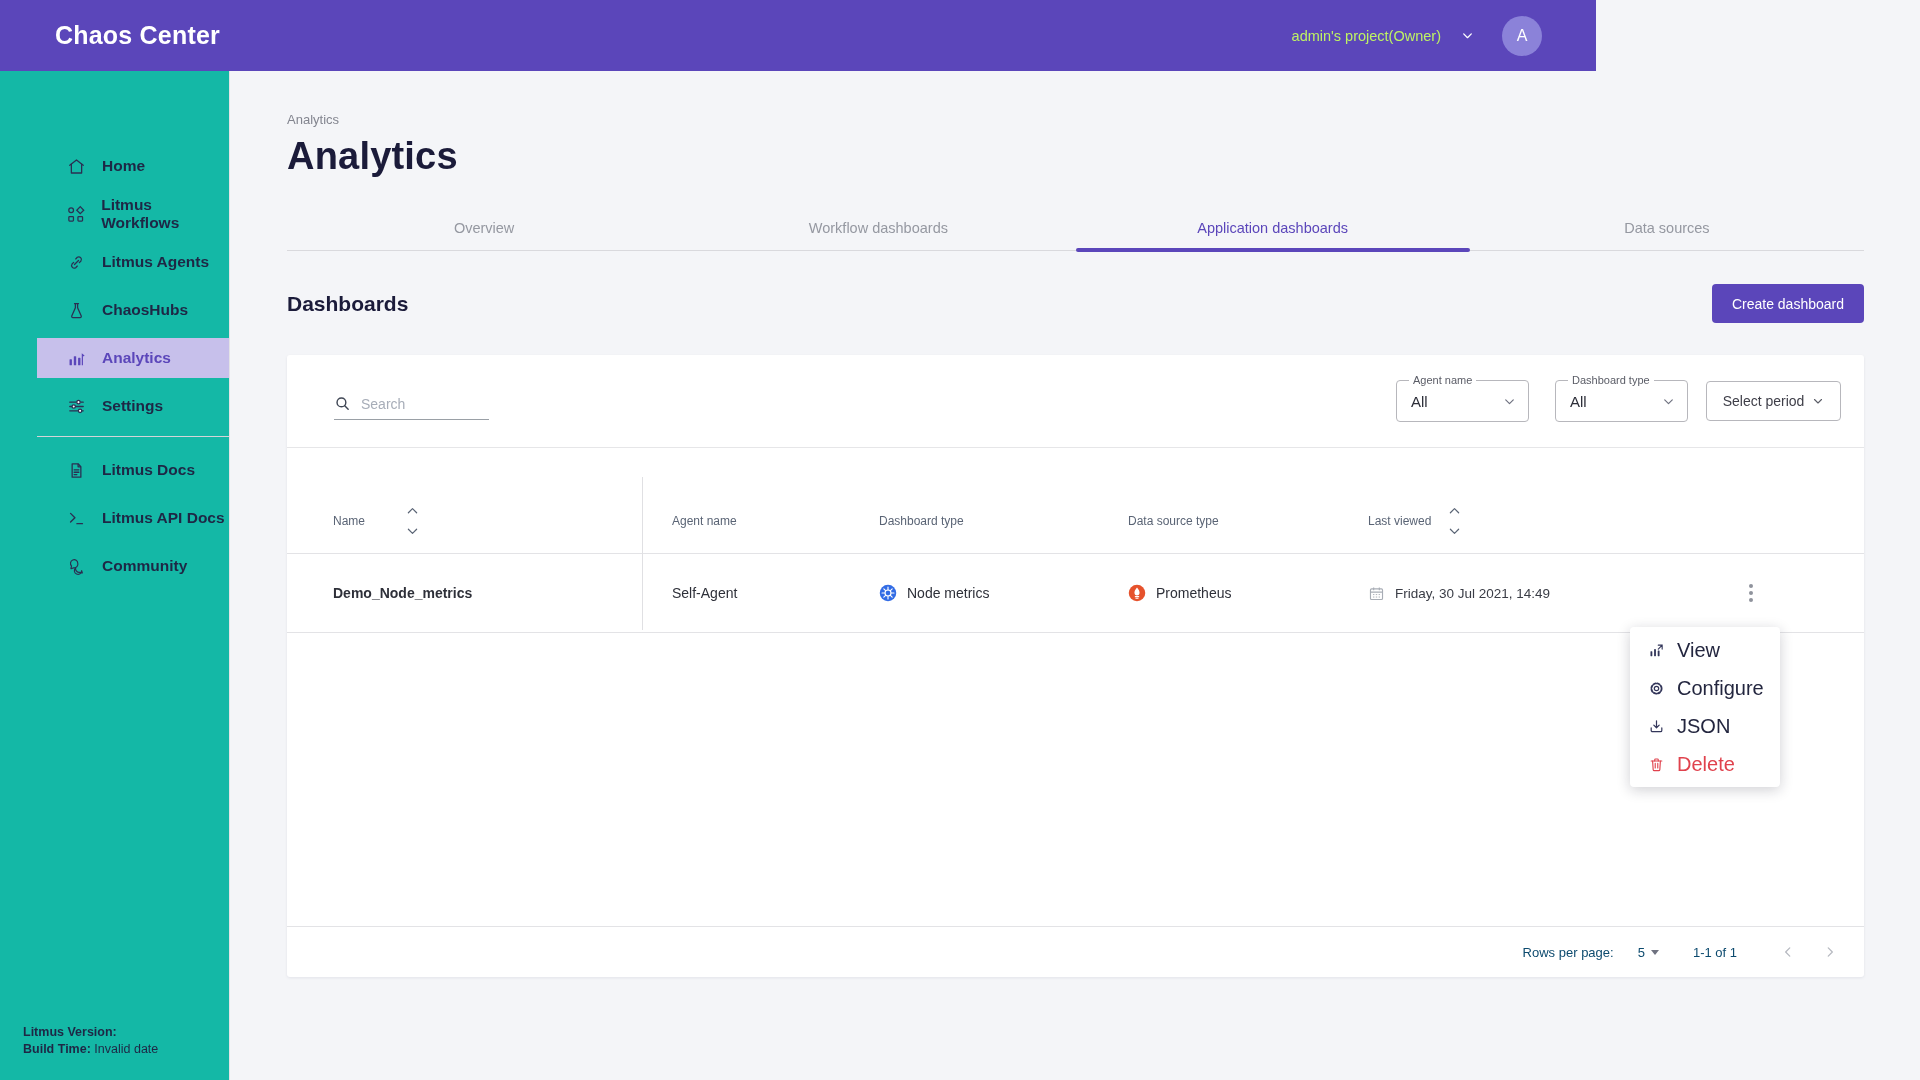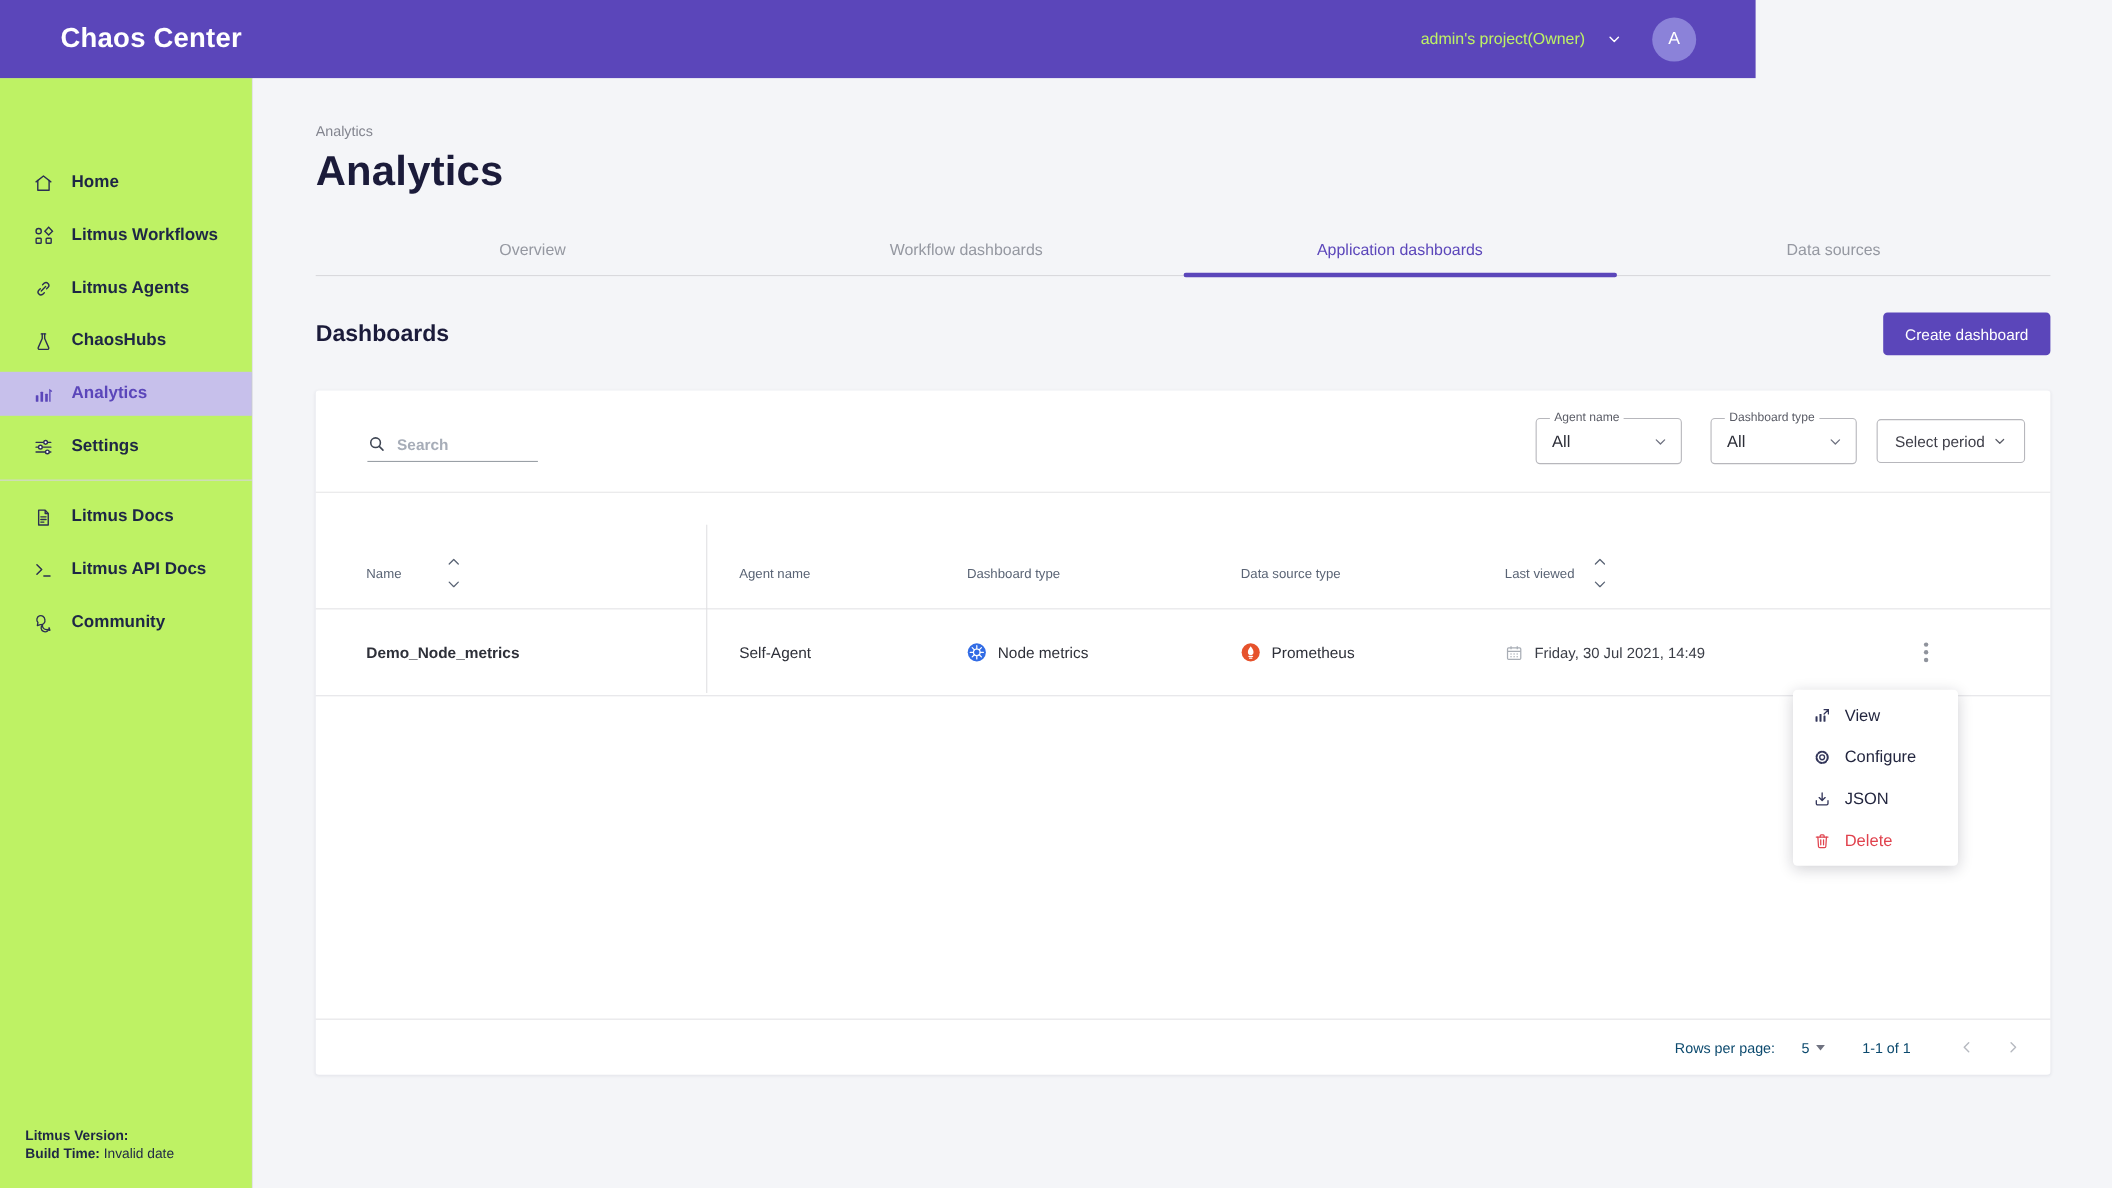--- a/index.html
+++ b/index.html
@@ -22,22 +22,23 @@
   .project-selector { display:flex; align-items:center; gap:20px; color:#bef264; font-size:14.5px; cursor:pointer; }
   .avatar {
     width:40px; height:40px; border-radius:50%; background:#8B82D9;
     color:#fff; font-size:16px; display:flex; align-items:center; justify-content:center;
     margin-left:12px; cursor:pointer;
   }
 
   
   .sidebar {
     position:absolute; left:0; top:71px; width:230px; height:1009px;
-    background:#bef264; border-right:1px solid #E3E3E6; z-index:20;
+    background:#14b8a6; border-right:1px solid #E3E3E6; z-index:20;
     padding-top:75px;
+    padding-left:37px;
   }
   .nav-item {
     height:40px; margin-bottom:8px; display:flex; align-items:center;
     padding-left:29px; cursor:pointer; color:#1E2745;
     font-size:15.5px; font-weight:600;
   }
   .nav-item .nav-icon { width:20px; display:flex; justify-content:center; color:#2B2F52; }
   .nav-item .nav-label { margin-left:16px; }
   .nav-item.active { background:#C7C0EB; color:#5B46BA; }
   .nav-item.active .nav-icon { color:#5B46BA; }
@@ -74,21 +75,21 @@
     box-shadow:0 1px 3px rgba(30,30,60,.08); position:relative;
     display:flex; flex-direction:column;
   }
   .filters { display:flex; align-items:flex-start; padding:25px 23px 0 47px; height:67px; }
   .search-box {
     width:155px; height:40px; display:flex; align-items:flex-end; gap:10px;
     border-bottom:1px solid #9AA0A6; padding-bottom:7px;
   }
   .search-box input {
     border:none; outline:none; width:115px; font-size:14px; font-family:inherit;
-    color:#3A3D46; background:transparent;font-weight:bold;
+    color:#3A3D46; background:transparent;
   }
   .search-box input::placeholder { color:#A7ADB8; }
   .filters-right { margin-left:auto; display:flex; align-items:flex-start; }
   .select-outlined {
     position:relative; width:133px; height:42px; border:1px solid #B7B7BC; border-radius:4px;
     display:flex; align-items:center; padding:0 12px 0 14px; cursor:pointer; background:#fff;
   }
   .select-outlined .floating-label {
     position:absolute; top:-7px; left:12px; background:#fff; padding:0 4px;
     font-size:11px; color:#5A5C66; white-space:nowrap;
@@ -137,21 +138,21 @@
   .rpp-caret { width:0; height:0; border-left:4.5px solid transparent; border-right:4.5px solid transparent; border-top:5px solid #6F7280; }
   .range { margin-right:38px; }
   .page-chevron { color:#B6B9C0; display:flex; padding:6px; cursor:pointer; }
   .page-chevron.next { margin-left:16px; }
 
   
   .context-menu {
     position:absolute; left:1630px; top:627px; width:150px; background:#fff;
     border-radius:4px; box-shadow:0 3px 14px rgba(20,20,40,.20); padding:4px 0; z-index:40;
   }
-  .menu-item { height:38px; display:flex; align-items:center; padding-left:18px; gap:12px; cursor:pointer; font-size:15px; color:#23263F; }
+  .menu-item { height:38px; display:flex; align-items:center; padding-left:18px; gap:12px; cursor:pointer; font-size:20px; color:#23263F; }
   .menu-item .mi-icon { display:flex; color:#33365A; }
   .menu-item.danger { color:#E0424D; }
   .menu-item.danger .mi-icon { color:#E0424D; }
 </style>
 </head>
 <body>
 
 <header class="topbar">
   <div class="brand">Chaos Center</div>
   <div class="topbar-right">

